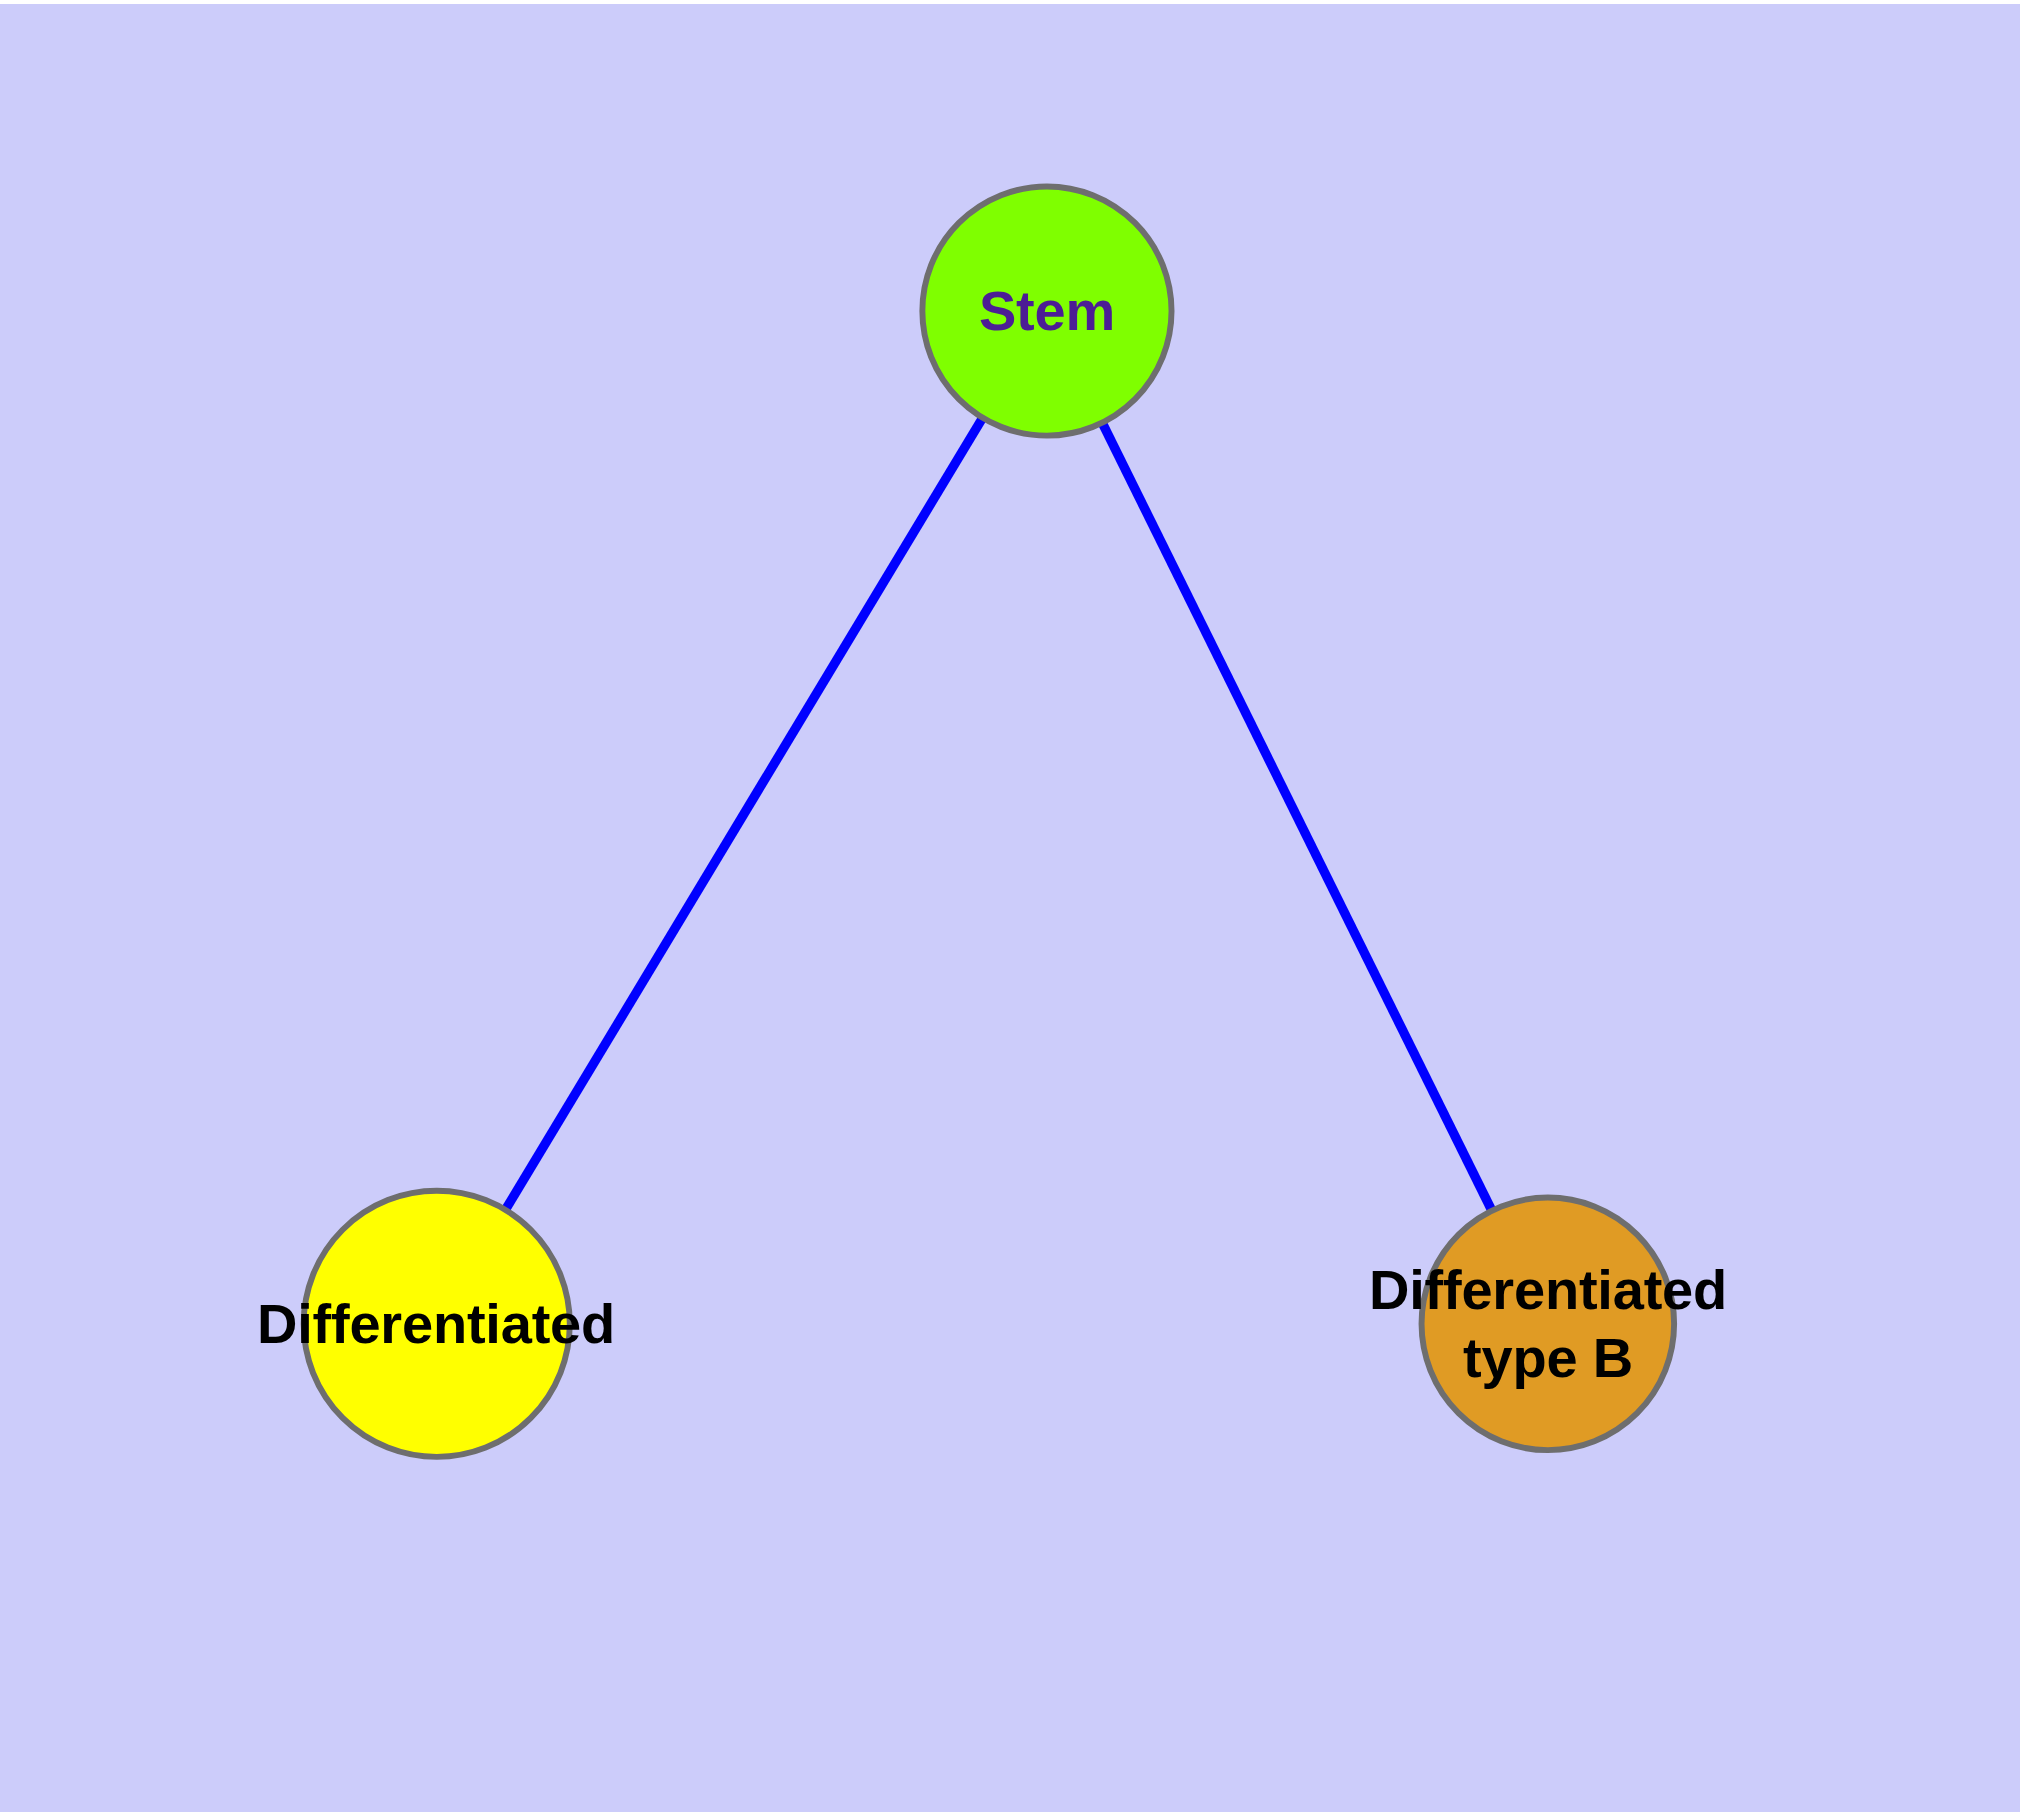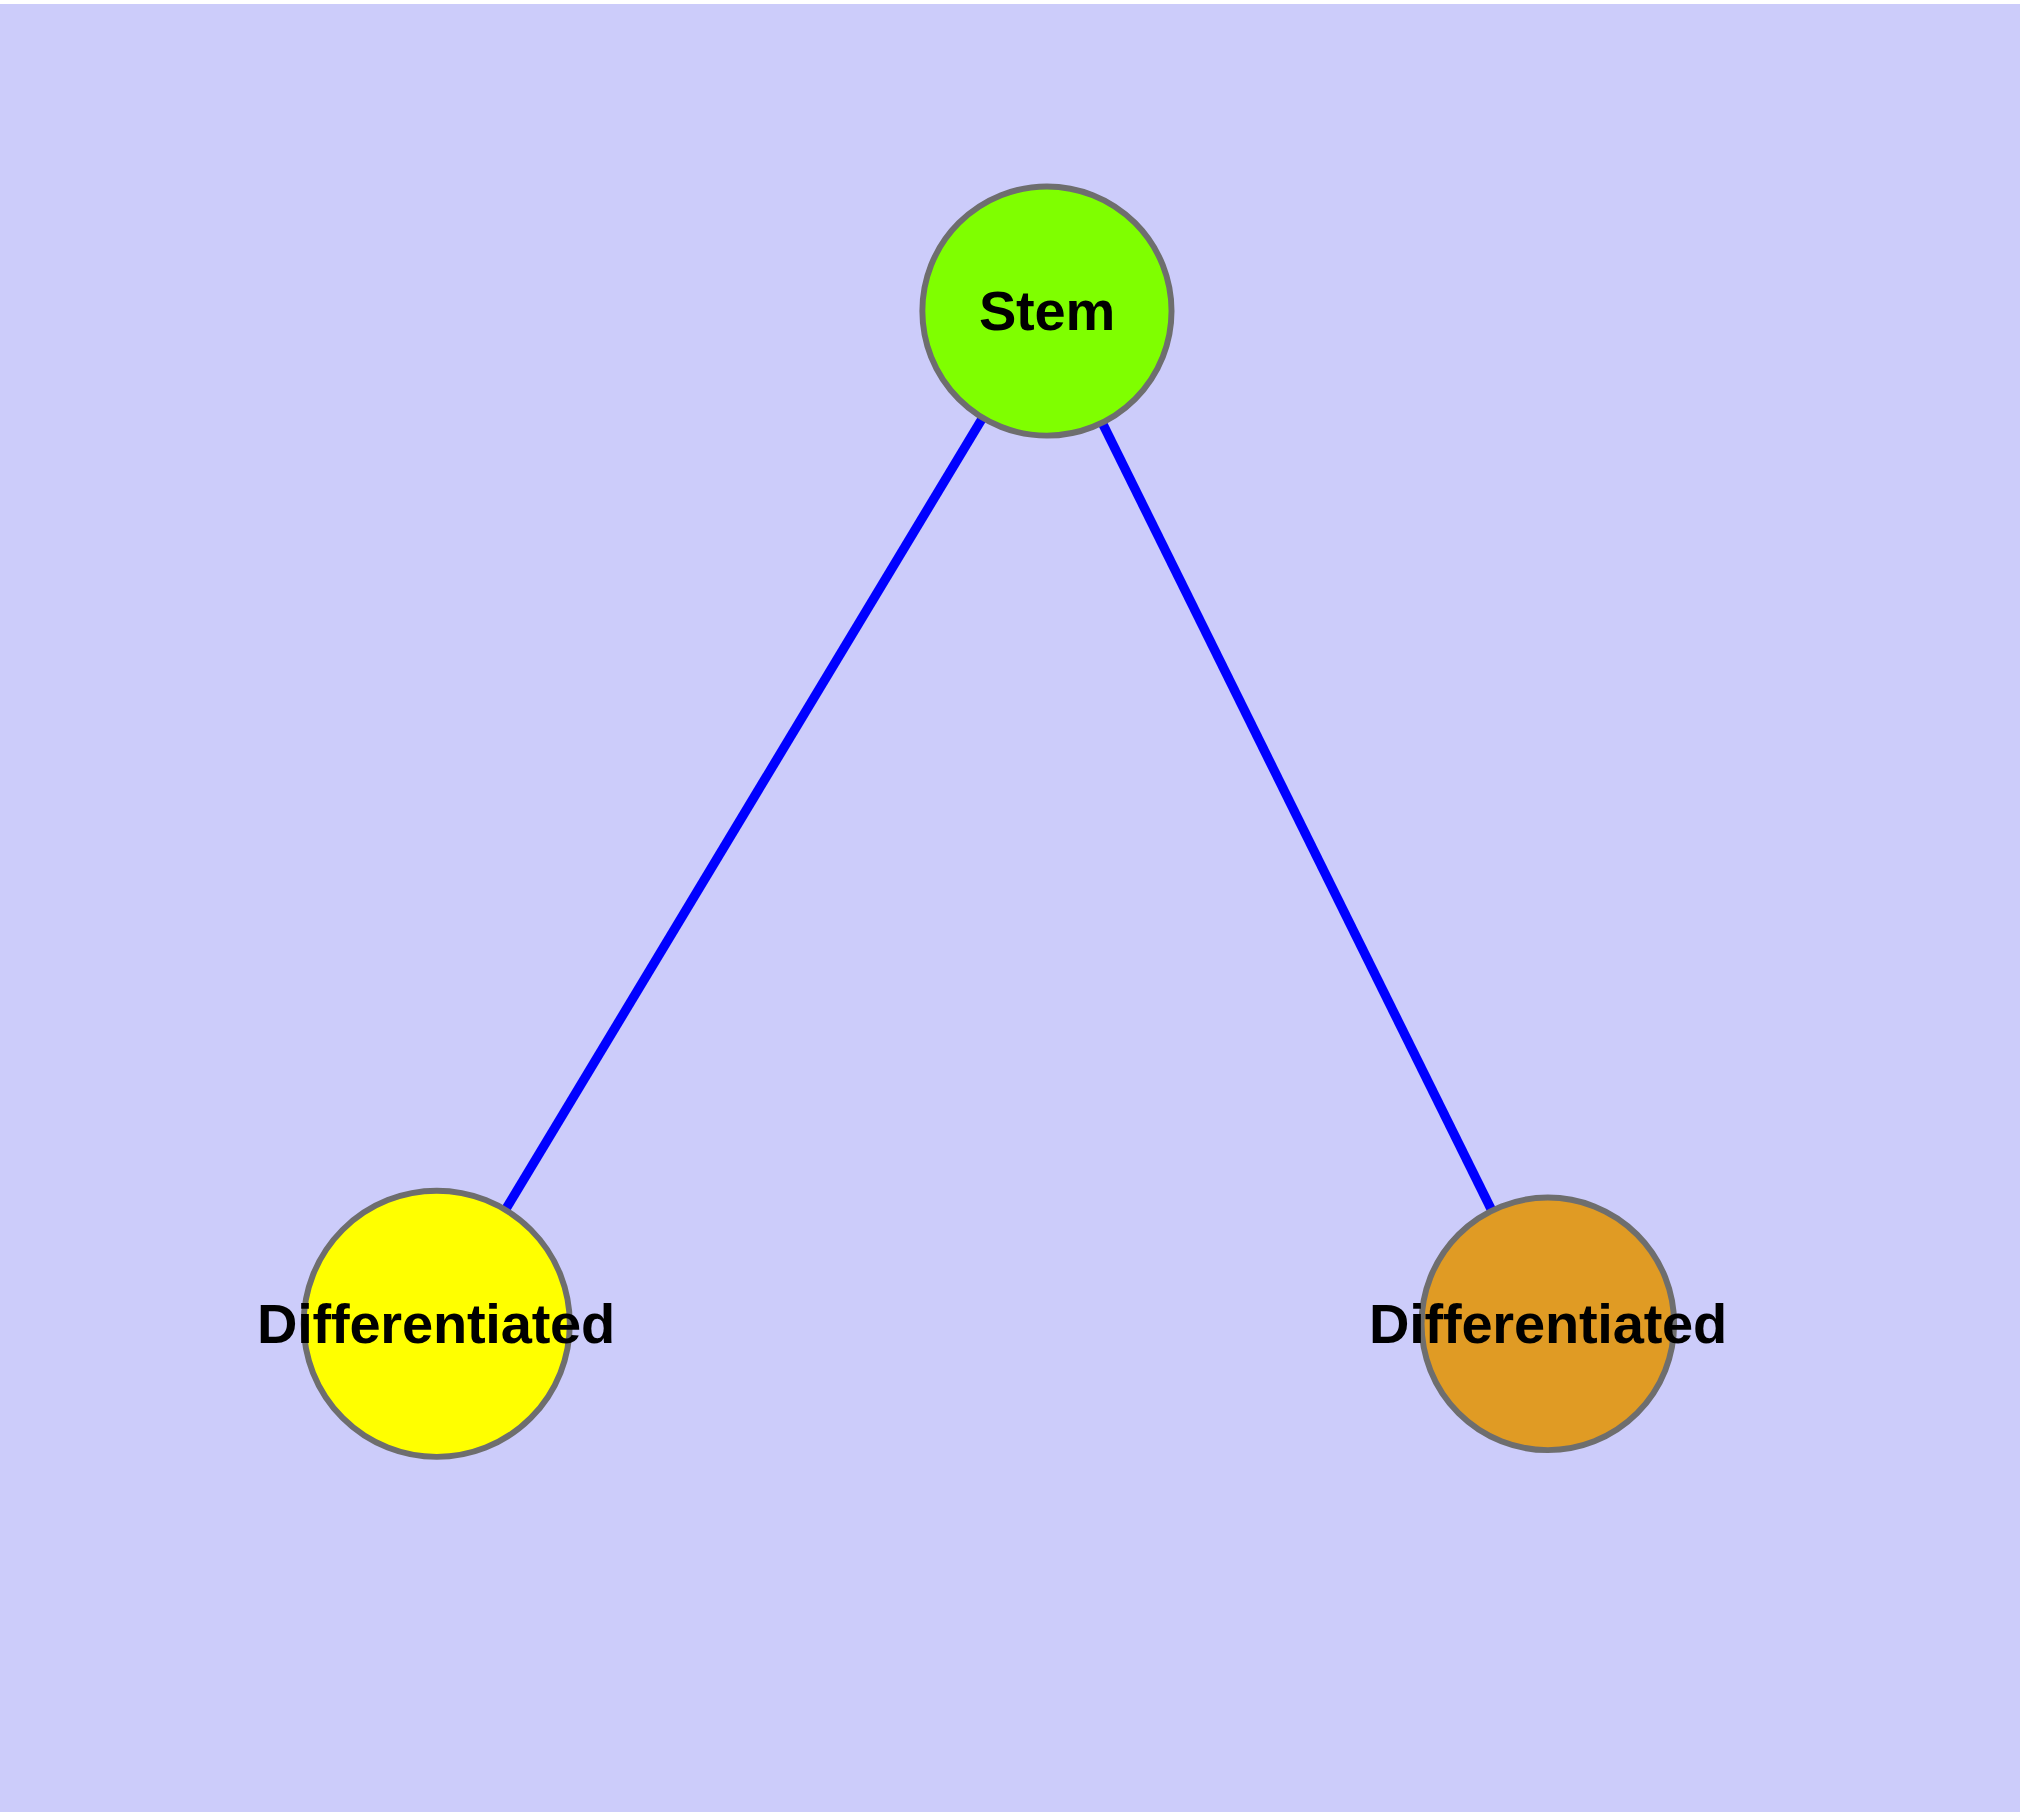--- a/index.html
+++ b/index.html
@@ -58,19 +58,19 @@
         <line x1="1298.3931620383112" y1="495.180759112998" x2="1761.7202203108034" y2="1432.0265029973098" stroke="#0000ff" stroke-width="11" stroke-linecap="butt"></line>
       </g>
     <g id="node-layer">
         <circle cx="1235" cy="367" r="147" fill="#7fff00" stroke="#6e6e6e" stroke-width="7"></circle>
         <circle cx="515" cy="1562" r="157" fill="#ffff00" stroke="#6e6e6e" stroke-width="7"></circle>
         <circle cx="1826" cy="1562" r="149" fill="#e09b24" stroke="#6e6e6e" stroke-width="7"></circle>
       </g>
   </svg>
 
   <div id="label-layer">
-      <div class="node-label" style="left: 1047px; top: 311px; color: #000000; font-size: 56px;"><div>Stem</div></div>
+      <div class="node-label" style="left: 1047px; top: 311px; color: #4c1d95; font-size: 56px;"><div>Stem</div></div>
       <div class="node-label" style="left: 436px; top: 1324px; color: rgb(0, 0, 0); font-size: 56px;"><div>Differentiated</div></div>
-      <div class="node-label" style="left: 1548px; top: 1324px; color: rgb(0, 0, 0); font-size: 56px;"><div>Differentiated</div></div>
+      <div class="node-label" style="left: 1548px; top: 1324px; color: rgb(0, 0, 0); font-size: 56px;"><div>Differentiated</div><div>type B</div></div>
     </div>
 
 </div>
 
 
 </body></html>

